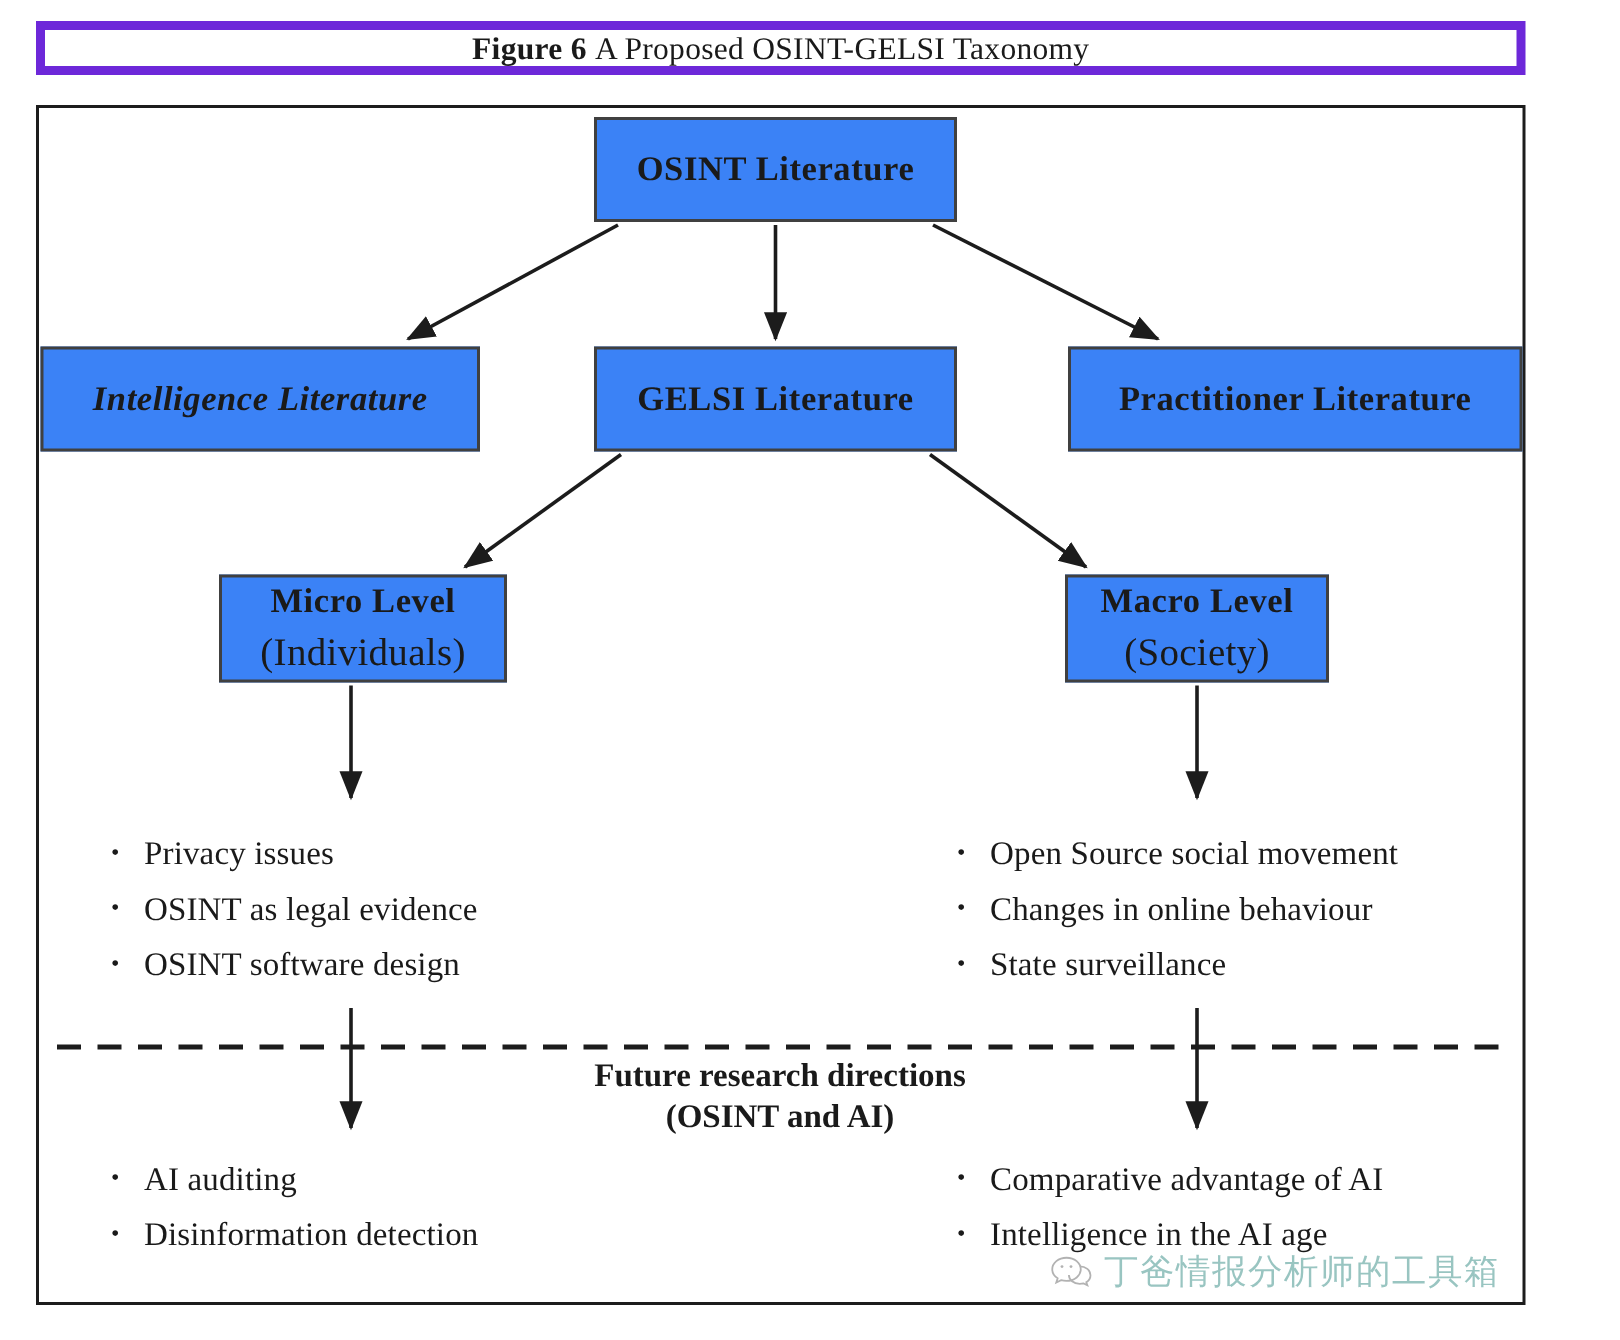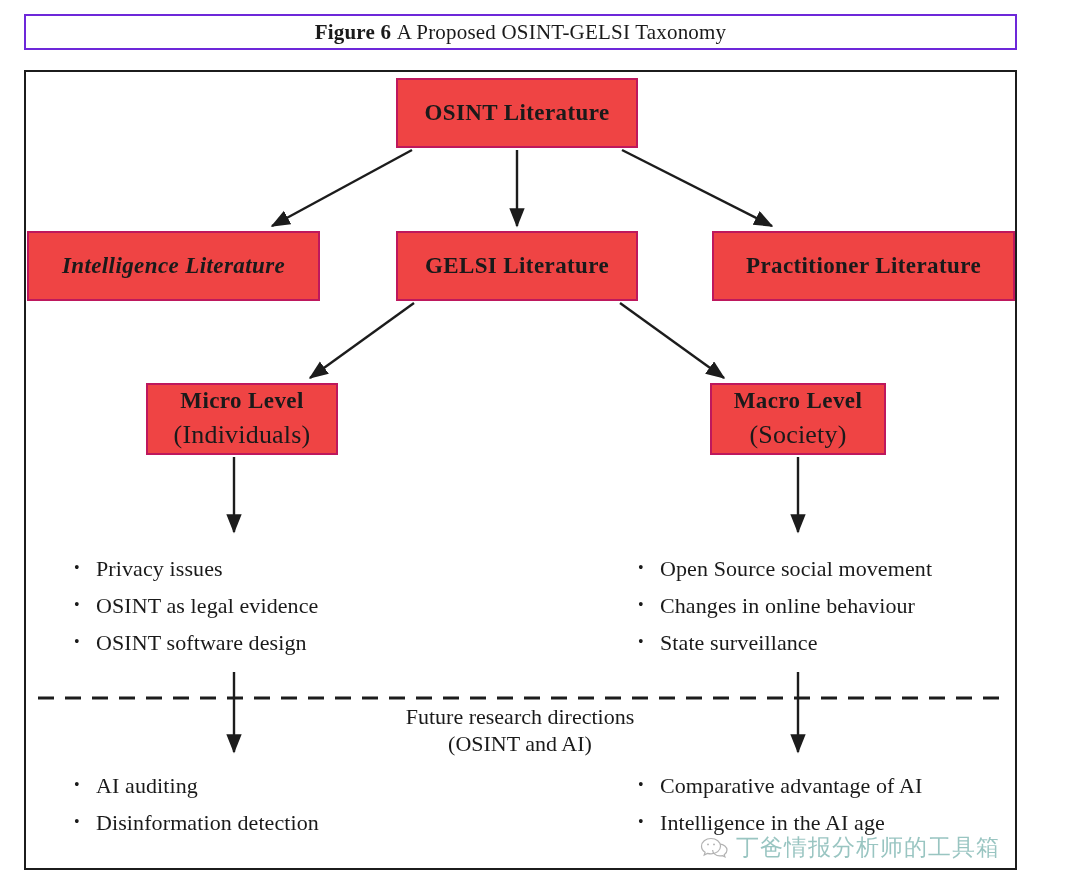--- a/index.html
+++ b/index.html
@@ -23,21 +23,21 @@
     height: 893px;
   }
 
   
   .title-box {
     position: absolute;
     left: 24px;
     top: 14px;
     width: 993px;
     height: 36px;
-    border: 2px solid #6d28d9;
+    border: 6px solid #6d28d9;
     background: #fff;
     display: flex;
     align-items: center;
     justify-content: center;
     box-sizing: border-box;
   }
   .title-text {
     font-size: 21px;
     letter-spacing: 0.2px;
     white-space: nowrap;
@@ -64,22 +64,22 @@
     left: 0;
     top: 0;
     width: 1080px;
     height: 893px;
     pointer-events: none;
   }
 
   
   .node {
     position: absolute;
-    border: 2px solid #be185d;
-    background: #ef4444;
+    border: 2px solid #404040;
+    background: #3b82f6;
     box-sizing: border-box;
     display: flex;
     flex-direction: column;
     align-items: center;
     justify-content: center;
     text-align: right;
     line-height: 1.15;
   }
   .node .node-title {
     font-weight: bold;
@@ -133,20 +133,21 @@
 
   
   .future-caption {
     position: absolute;
     left: 330px;
     top: 704px;
     width: 380px;
     text-align: center;
     font-size: 22px;
     line-height: 1.22;
+    font-weight: bold;
   }
   .future-caption div { white-space: nowrap; }
 
   
   .watermark {
     position: absolute;
     left: 700px;
     top: 832px;
     display: flex;
     align-items: center;

